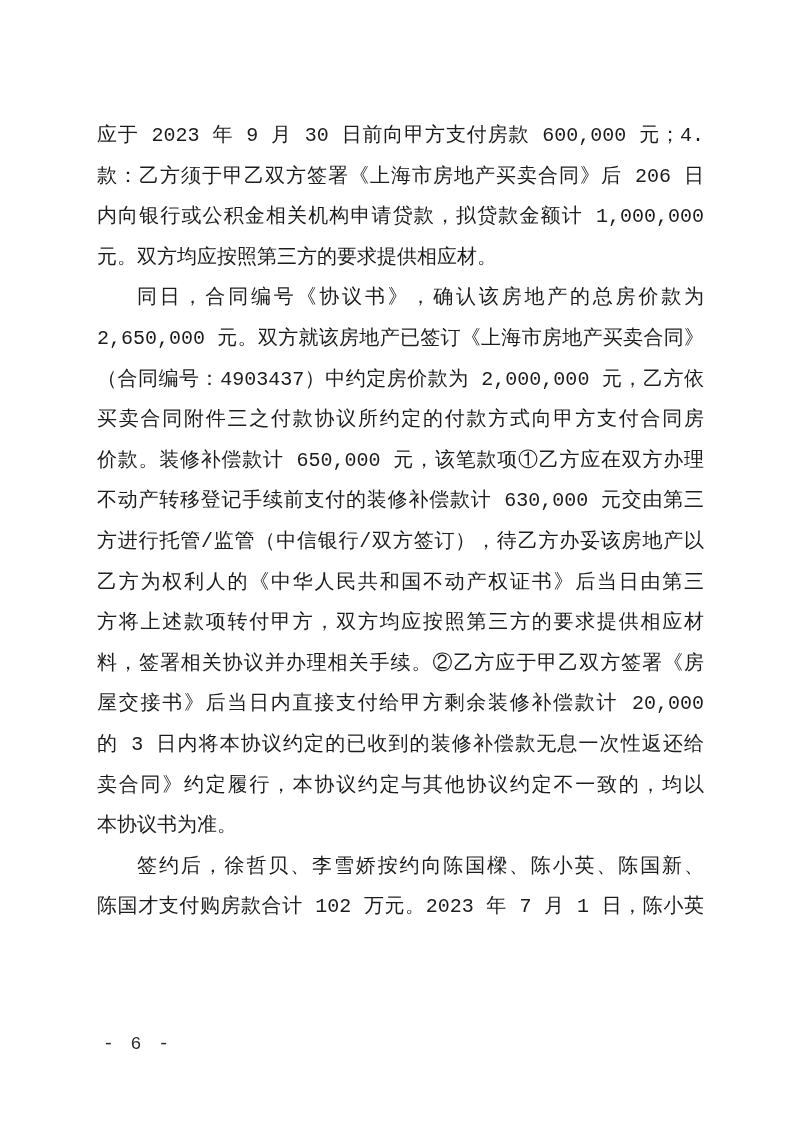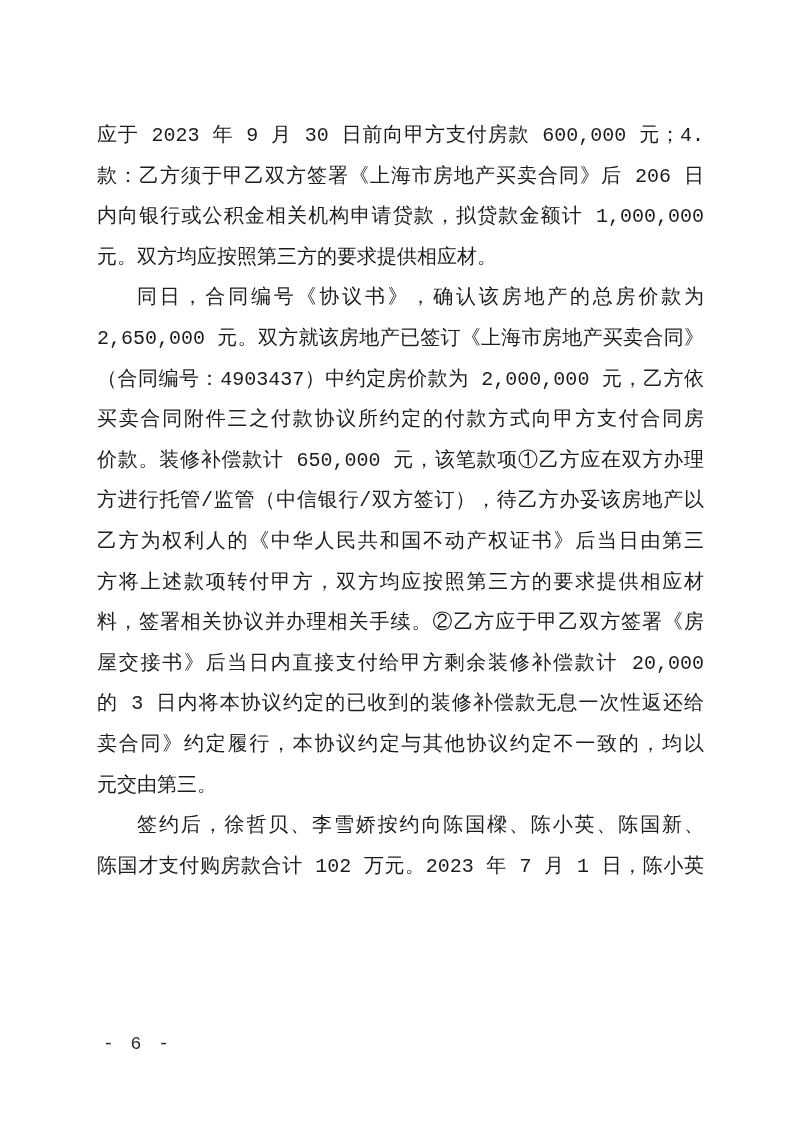--- a/index.html
+++ b/index.html
@@ -53,25 +53,26 @@
   <div class="textblock" id="textblock">
       <div class="line">应于 2023 年 9 月 30 日前向甲方支付房款 600,000 元；4. 购房贷</div>
       <div class="line">款：乙方须于甲乙双方签署《上海市房地产买卖合同》后 206 日</div>
       <div class="line">内向银行或公积金相关机构申请贷款，拟贷款金额计 1,000,000</div>
       <div class="line end">元。双方均应按照第三方的要求提供相应材。</div>
       <div class="line indent">同日，合同编号《协议书》，确认该房地产的总房价款为</div>
       <div class="line">2,650,000 元。双方就该房地产已签订《上海市房地产买卖合同》</div>
       <div class="line">（合同编号：4903437）中约定房价款为 2,000,000 元，乙方依据</div>
       <div class="line">买卖合同附件三之付款协议所约定的付款方式向甲方支付合同房</div>
       <div class="line">价款。装修补偿款计 650,000 元，该笔款项①乙方应在双方办理</div>
+      <div class="line">不动产转移登记手续前支付的装修补偿款计 630,000 元交由第三</div>
       <div class="line">方进行托管/监管（中信银行/双方签订），待乙方办妥该房地产以</div>
       <div class="line">乙方为权利人的《中华人民共和国不动产权证书》后当日由第三</div>
       <div class="line">方将上述款项转付甲方，双方均应按照第三方的要求提供相应材</div>
       <div class="line">料，签署相关协议并办理相关手续。②乙方应于甲乙双方签署《房</div>
       <div class="line">屋交接书》后当日内直接支付给甲方剩余装修补偿款计 20,000 元。</div>
       <div class="line">的 3 日内将本协议约定的已收到的装修补偿款无息一次性返还给</div>
       <div class="line">卖合同》约定履行，本协议约定与其他协议约定不一致的，均以</div>
-      <div class="line end">元交由第三。</div>
+      <div class="line end">本协议书为准。</div>
       <div class="line indent">签约后，徐哲贝、李雪娇按约向陈国樑、陈小英、陈国新、</div>
       <div class="line">陈国才支付购房款合计 102 万元。2023 年 7 月 1 日，陈小英（甲</div>
     </div>
   <div class="pagenum">- 6 -</div>
 </div>
 
 </body></html>

